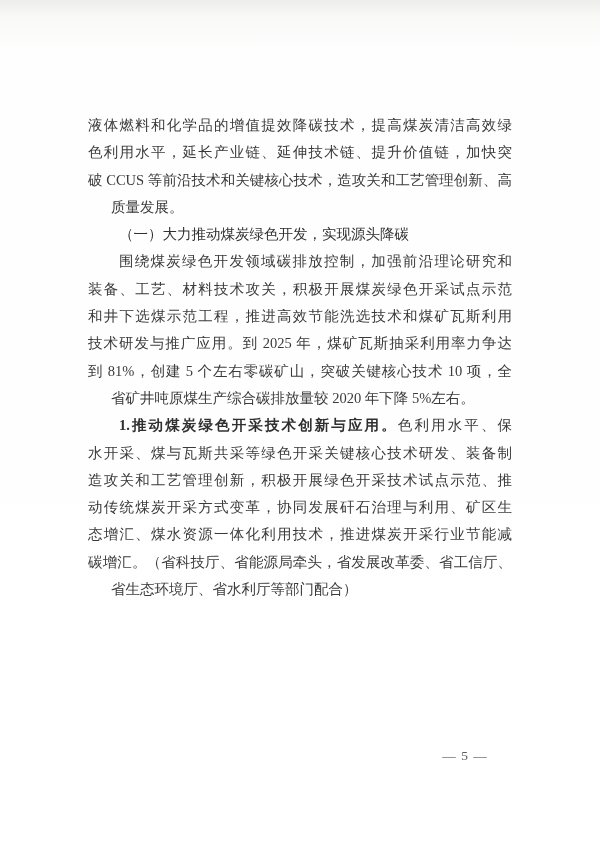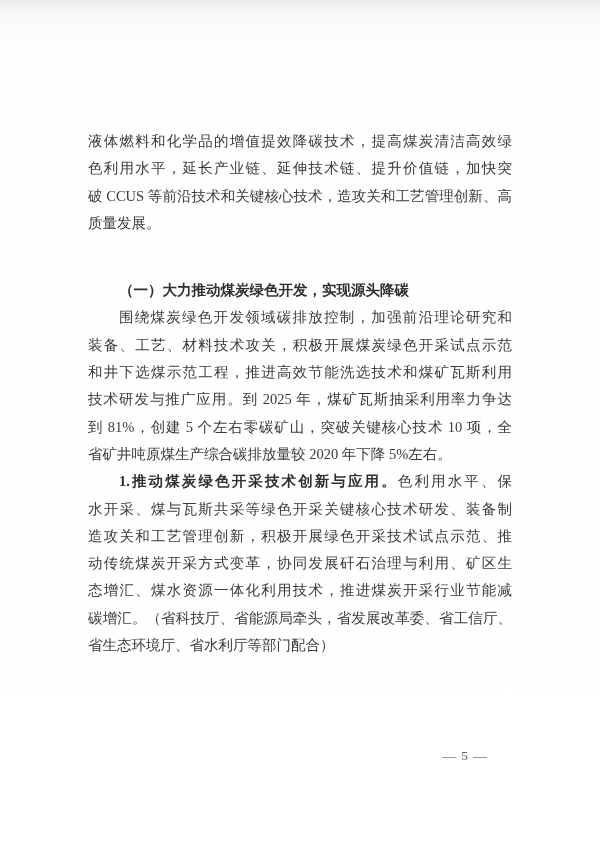--- a/index.html
+++ b/index.html
@@ -12,44 +12,44 @@
     width: 600px;
     height: 849px;
     overflow: hidden;
     background: linear-gradient(180deg, #ededec 0%, #f9f9f8 2%, #fefefe 6%, #ffffff 100%);
     font-family: "Liberation Serif", "DejaVu Serif", serif;
     color: #3a3a3a;
   }
   .text-block {
     position: absolute;
     left: 88px;
-    top: 128px;
+    top: 112px;
     width: 424px;
   }
   .ln {
     height: 27.3px;
     line-height: 27.3px;
     font-size: 14.5px;
     text-align: justify;
     text-align-last: justify;
     white-space: nowrap;
     overflow: visible;
   }
   .ln.last {
     text-align-last: left;
     white-space: normal;
+    margin-left: 23px;
   }
   .ln.indent {
     padding-left: 31px;
   }
   .ln.heading {
-    font-weight: bold;
+    font-weight: normal;
     color: #303030;
     text-align-last: left;
-    margin-top: 40px;
   }
   .bold {
     font-weight: bold;
     color: #303030;
     margin-top: 15px;
   }
   .page-number {
     position: absolute;
     left: 430px;
     top: 748px;

